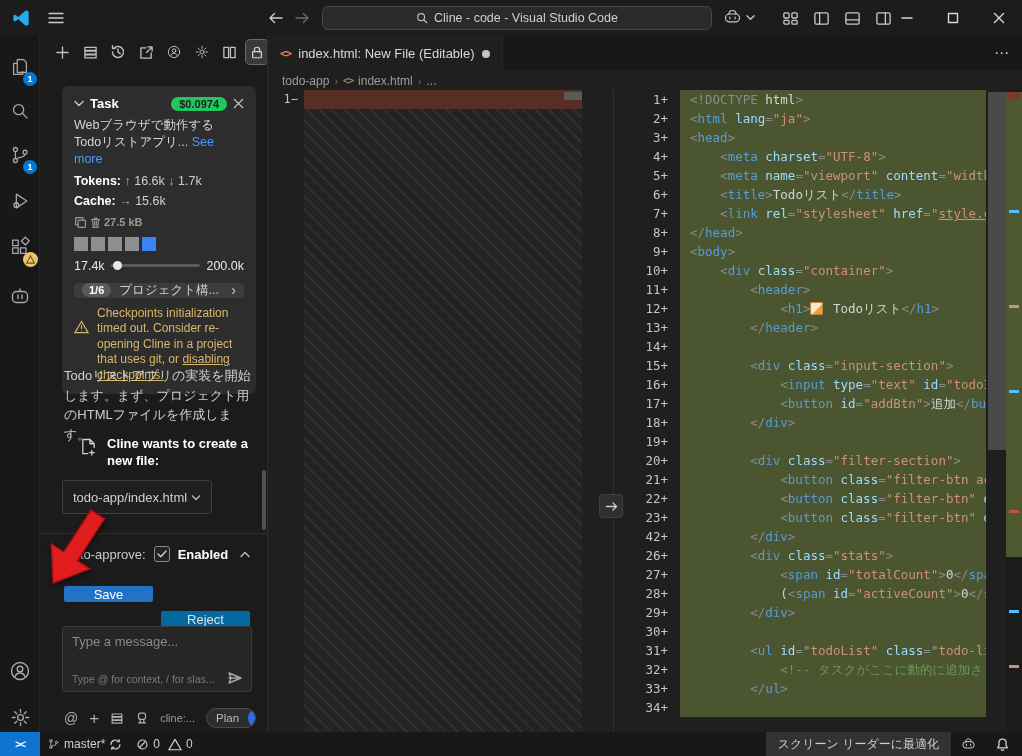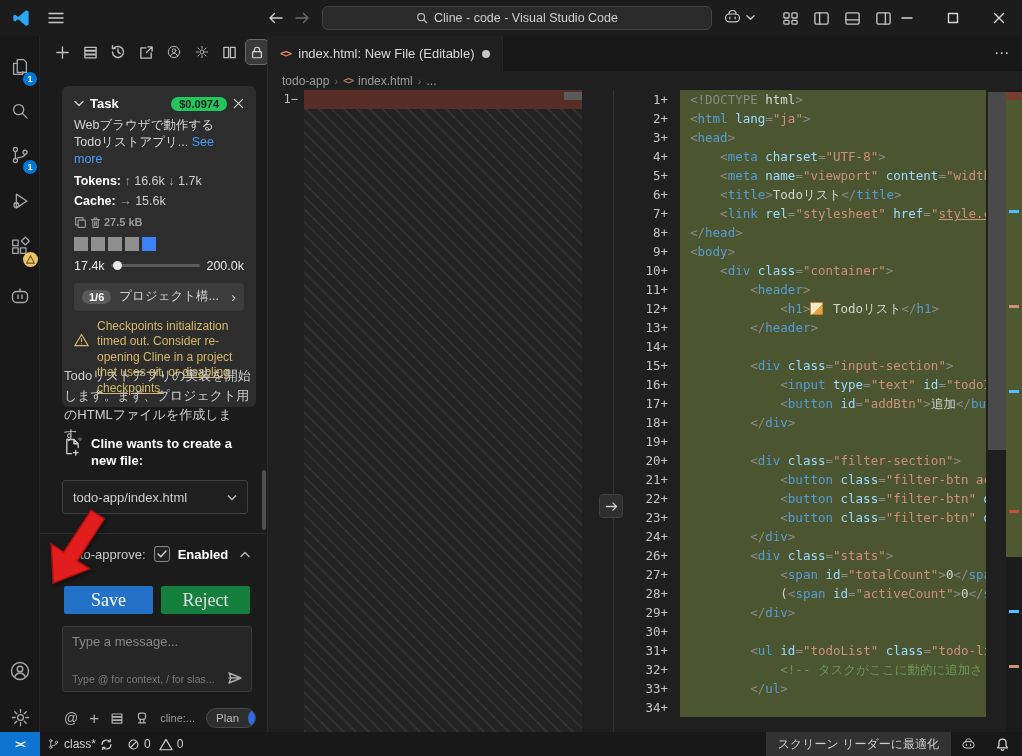--- a/index.html
+++ b/index.html
@@ -42,39 +42,39 @@
   .statline{margin-top:6px;color:#cfcfcf;}
   .statline b{color:#fff;}
   .arrowsym{color:#a8a8a8;}
   .sizerow{margin-top:8px;display:flex;align-items:center;gap:2px;color:#9a9a9a;font-size:11px;font-weight:bold;}
   .sqrow{margin-top:8px;display:flex;gap:3px;}
   .sq{width:14px;height:14px;background:#8f8f8f;}
   .sq.blue{background:#3b82f6;}
   .ctxrow{margin-top:8px;display:flex;align-items:center;gap:6px;font-size:12.5px;color:#e8e8e8;}
   .track{flex:1;height:3px;background:#5c5c5c;border-radius:2px;position:relative;}
   .knob{position:absolute;left:2px;top:-3px;width:9px;height:9px;border-radius:5px;background:#e8e8e8;}
-  .progbtn{margin-top:10px;height:28px;background:#3c3c3c;border-radius:4px;display:flex;align-items:center;gap:8px;padding:0 8px;color:#cfcfcf;}
+  .progbtn{margin-top:10px;height:15px;background:#3c3c3c;border-radius:4px;display:flex;align-items:center;gap:8px;padding:0 8px;color:#cfcfcf;}
   .steppill{background:#5a5a5a;color:#fff;font-size:11px;font-weight:bold;border-radius:9px;padding:1px 7px;}
   .progbtn .chev{margin-left:auto;color:#cfcfcf;font-size:14px;}
   .warnrow{margin-top:8px;display:flex;gap:8px;color:#d8b968;font-size:12px;line-height:1.3;}
   .warnrow a{color:#d8b968;text-decoration:underline;}
   .sb-par{position:absolute;left:24px;top:330px;width:190px;line-height:1.5;color:#cfcfcf;font-size:13px;}
-  .sb-req{position:absolute;left:24px;top:400px;width:190px;display:flex;gap:10px;align-items:flex-start;}
+  .sb-req{position:absolute;left:40px;top:400px;width:190px;display:flex;gap:10px;align-items:flex-start;}
   .sb-req .tt{font-weight:bold;color:#fff;line-height:1.3;}
-  .sb-select{position:absolute;left:22px;top:444px;width:186px;height:34px;background:#1f1f1f;border:1px solid #3f3f3f;border-radius:3px;
+  .sb-select{position:absolute;left:22px;top:444px;width:150px;height:34px;background:#1f1f1f;border:1px solid #3f3f3f;border-radius:3px;
              display:flex;align-items:center;padding:0 10px;color:#cfcfcf;}
   .sb-select .chevd{margin-left:auto;}
   .sb-div{position:absolute;left:0;top:497px;width:228px;border-top:1px solid #2e2e2e;}
   .aarow{position:absolute;left:24px;top:510px;width:186px;display:flex;align-items:center;gap:8px;}
   .aarow .en{font-weight:bold;color:#fff;}
   .cbx{width:16px;height:16px;border:1px solid #8a8a8a;border-radius:3px;display:flex;align-items:center;justify-content:center;background:#232323;}
   .btnrow{position:absolute;left:24px;top:550px;width:186px;display:flex;gap:8px;}
-  .btn{flex:1;height:28px;border-radius:2px;display:flex;align-items:center;justify-content:center;font-size:18px;font-family:Liberation Serif, serif;}
+  .btn{flex:1;height:16px;border-radius:2px;display:flex;align-items:center;justify-content:center;font-size:13px;}
   .btn.save{background:#2472c8;color:#fff;}
-  .btn.reject{background:#15803d;color:#e0e0e0;}
+  .btn.reject{background:#0369a1;color:#e0e0e0;margin-top:25px;}
   .chatbox{position:absolute;left:22px;top:590px;width:190px;height:66px;background:#262626;border:1px solid #3a3a3a;border-radius:3px;}
   .chatbox textarea{position:absolute;left:0;top:0;width:100%;height:38px;background:transparent;border:none;resize:none;outline:none;
                     font-family:inherit;font-size:13px;color:#ccc;padding:7px 9px;}
   .chatbox textarea::placeholder{color:#8a8a8a;}
   .chathint{position:absolute;left:9px;bottom:6px;font-size:10.5px;color:#7a7a7a;}
   .sendic{position:absolute;right:8px;bottom:6px;}
   .sb-icons{position:absolute;left:24px;top:672px;width:192px;display:flex;align-items:center;gap:11px;color:#b0b0b0;}
   .sb-icons .at{font-size:14px;} .sb-icons .plus{font-size:17px;line-height:1;}
   .modeltxt{font-size:11px;color:#9a9a9a;}
   .toggle{margin-left:auto;height:20px;background:#2d2d2d;border:1px solid #4a4a4a;border-radius:10px;display:flex;align-items:center;overflow:hidden;}
@@ -520,21 +520,21 @@
             <div class="crow"><span class="cgut">14+</span><span class="ccontent"></span></div>
             <div class="crow"><span class="cgut">15+</span><span class="ccontent"><span class="tx">        </span><span class="tp">&lt;</span><span class="tt">div</span><span class="tx"> </span><span class="ta">class</span><span class="tp">=</span><span class="ts">"input-section"</span><span class="tp">&gt;</span></span></div>
             <div class="crow"><span class="cgut">16+</span><span class="ccontent"><span class="tx">            </span><span class="tp">&lt;</span><span class="tt">input</span><span class="tx"> </span><span class="ta">type</span><span class="tp">=</span><span class="ts">"text"</span><span class="tx"> </span><span class="ta">id</span><span class="tp">=</span><span class="ts">"todoInput"</span></span></div>
             <div class="crow"><span class="cgut">17+</span><span class="ccontent"><span class="tx">            </span><span class="tp">&lt;</span><span class="tt">button</span><span class="tx"> </span><span class="ta">id</span><span class="tp">=</span><span class="ts">"addBtn"</span><span class="tp">&gt;</span><span class="tx">追加</span><span class="tp">&lt;/</span><span class="tt">button</span></span></div>
             <div class="crow"><span class="cgut">18+</span><span class="ccontent"><span class="tx">        </span><span class="tp">&lt;/</span><span class="tt">div</span><span class="tp">&gt;</span></span></div>
             <div class="crow"><span class="cgut">19+</span><span class="ccontent"></span></div>
             <div class="crow"><span class="cgut">20+</span><span class="ccontent"><span class="tx">        </span><span class="tp">&lt;</span><span class="tt">div</span><span class="tx"> </span><span class="ta">class</span><span class="tp">=</span><span class="ts">"filter-section"</span><span class="tp">&gt;</span></span></div>
             <div class="crow"><span class="cgut">21+</span><span class="ccontent"><span class="tx">            </span><span class="tp">&lt;</span><span class="tt">button</span><span class="tx"> </span><span class="ta">class</span><span class="tp">=</span><span class="ts">"filter-btn active"</span></span></div>
             <div class="crow"><span class="cgut">22+</span><span class="ccontent"><span class="tx">            </span><span class="tp">&lt;</span><span class="tt">button</span><span class="tx"> </span><span class="ta">class</span><span class="tp">=</span><span class="ts">"filter-btn"</span><span class="tx"> </span><span class="ta">data-filter</span></span></div>
             <div class="crow"><span class="cgut">23+</span><span class="ccontent"><span class="tx">            </span><span class="tp">&lt;</span><span class="tt">button</span><span class="tx"> </span><span class="ta">class</span><span class="tp">=</span><span class="ts">"filter-btn"</span><span class="tx"> </span><span class="ta">data-filter</span></span></div>
-            <div class="crow"><span class="cgut">24+</span><span class="ccontent"><span class="tx">        </span><span class="tp">&lt;/</span><span class="tt">div</span><span class="tp">&gt;</span></span></div>
+            <div class="crow"><span class="cgut">42+</span><span class="ccontent"><span class="tx">        </span><span class="tp">&lt;/</span><span class="tt">div</span><span class="tp">&gt;</span></span></div>
             <div class="crow"><span class="cgut">26+</span><span class="ccontent"><span class="tx">        </span><span class="tp">&lt;</span><span class="tt">div</span><span class="tx"> </span><span class="ta">class</span><span class="tp">=</span><span class="ts">"stats"</span><span class="tp">&gt;</span></span></div>
             <div class="crow"><span class="cgut">27+</span><span class="ccontent"><span class="tx">            </span><span class="tp">&lt;</span><span class="tt">span</span><span class="tx"> </span><span class="ta">id</span><span class="tp">=</span><span class="ts">"totalCount"</span><span class="tp">&gt;</span><span class="tx">0</span><span class="tp">&lt;/</span><span class="tt">span</span></span></div>
             <div class="crow"><span class="cgut">28+</span><span class="ccontent"><span class="tx">            (</span><span class="tp">&lt;</span><span class="tt">span</span><span class="tx"> </span><span class="ta">id</span><span class="tp">=</span><span class="ts">"activeCount"</span><span class="tp">&gt;</span><span class="tx">0</span><span class="tp">&lt;/</span><span class="tt">span</span></span></div>
             <div class="crow"><span class="cgut">29+</span><span class="ccontent"><span class="tx">        </span><span class="tp">&lt;/</span><span class="tt">div</span><span class="tp">&gt;</span></span></div>
             <div class="crow"><span class="cgut">30+</span><span class="ccontent"></span></div>
             <div class="crow"><span class="cgut">31+</span><span class="ccontent"><span class="tx">        </span><span class="tp">&lt;</span><span class="tt">ul</span><span class="tx"> </span><span class="ta">id</span><span class="tp">=</span><span class="ts">"todoList"</span><span class="tx"> </span><span class="ta">class</span><span class="tp">=</span><span class="ts">"todo-list"</span></span></div>
             <div class="crow"><span class="cgut">32+</span><span class="ccontent"><span class="tx">            </span><span class="tc">&lt;!-- タスクがここに動的に追加さ</span></span></div>
             <div class="crow"><span class="cgut">33+</span><span class="ccontent"><span class="tx">        </span><span class="tp">&lt;/</span><span class="tt">ul</span><span class="tp">&gt;</span></span></div>
             <div class="crow"><span class="cgut">34+</span><span class="ccontent"></span></div>
           </div>
@@ -555,21 +555,21 @@
 
   <div class="statusbar">
     <div class="remote">&gt;&lt;</div>
     <div class="sbitem">
       <svg width="13" height="14" viewBox="0 0 24 24" class="ic" style="stroke:#cfcfcf">
           <circle cx="7" cy="6" r="2.2"></circle>
           <circle cx="7" cy="18" r="2.2"></circle>
           <circle cx="17.5" cy="9" r="2.2"></circle>
           <path d="M7 8.2v7.6M17.5 11.2c0 3-4 3.2-8 4"></path>
         </svg>
-      <span>class*</span>
+      <span>master*</span>
       <svg width="13" height="13" viewBox="0 0 16 16" class="ic" style="stroke:#cfcfcf">
           <path d="M13.5 8a5.5 5.5 0 0 1-9.4 3.9M2.5 8a5.5 5.5 0 0 1 9.4-3.9M12.6 1.8v2.8h-2.8M3.4 14.2v-2.8h2.8"></path>
         </svg>
     </div>
     <div class="sbitem">
       <svg width="13" height="13" viewBox="0 0 16 16" class="ic" style="stroke:#cfcfcf">
           <circle cx="8" cy="8" r="5.5"></circle>
           <path d="M4.3 11.7 11.7 4.3"></path>
         </svg>
       <span>0</span>

